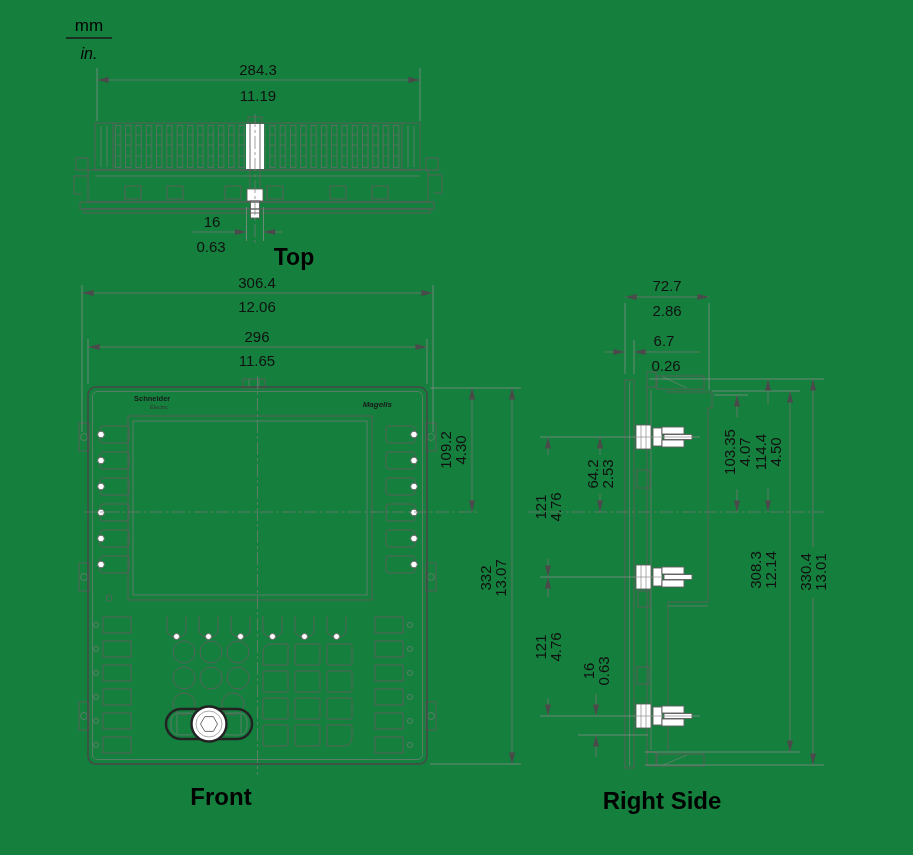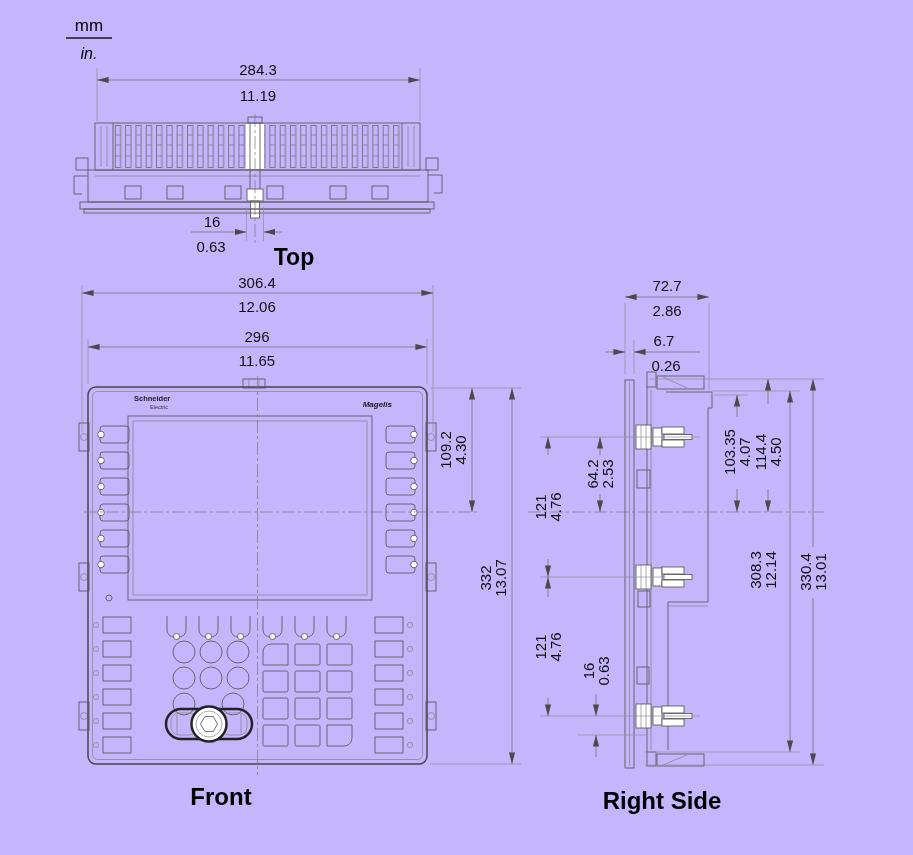--- a/index.html
+++ b/index.html
@@ -1,16 +1,16 @@
 <!DOCTYPE html>
 <html><head>
 <meta charset="utf-8">
 <style>
   html,body{margin:0;padding:0;background:#fff;}
-  .canvas{position:relative;width:913px;height:855px;background:#c4b5fd;overflow:hidden;}
+  .canvas{position:relative;width:913px;height:855px;background:#15803d;overflow:hidden;}
   svg{font-family:"Liberation Sans",sans-serif;}
   .ln{fill:none;stroke:#5e5e5e;stroke-width:.9}
   .lnt{fill:none;stroke:#7d7d7d;stroke-width:.65}
   .lnb{fill:none;stroke:#474747;stroke-width:1.5}
   .lnB{fill:none;stroke:#222;stroke-width:2.5}
   .fw{fill:#fff;stroke:#5e5e5e;stroke-width:.9}
   .fwB{fill:#fff;stroke:#222;stroke-width:2.4}
   .ext{fill:none;stroke:#8f8f8f;stroke-width:.7}
   .dln{fill:none;stroke:#757575;stroke-width:.8}
   .cl{fill:none;stroke:#7a7a7a;stroke-width:.7;stroke-dasharray:13 3 3 3}

